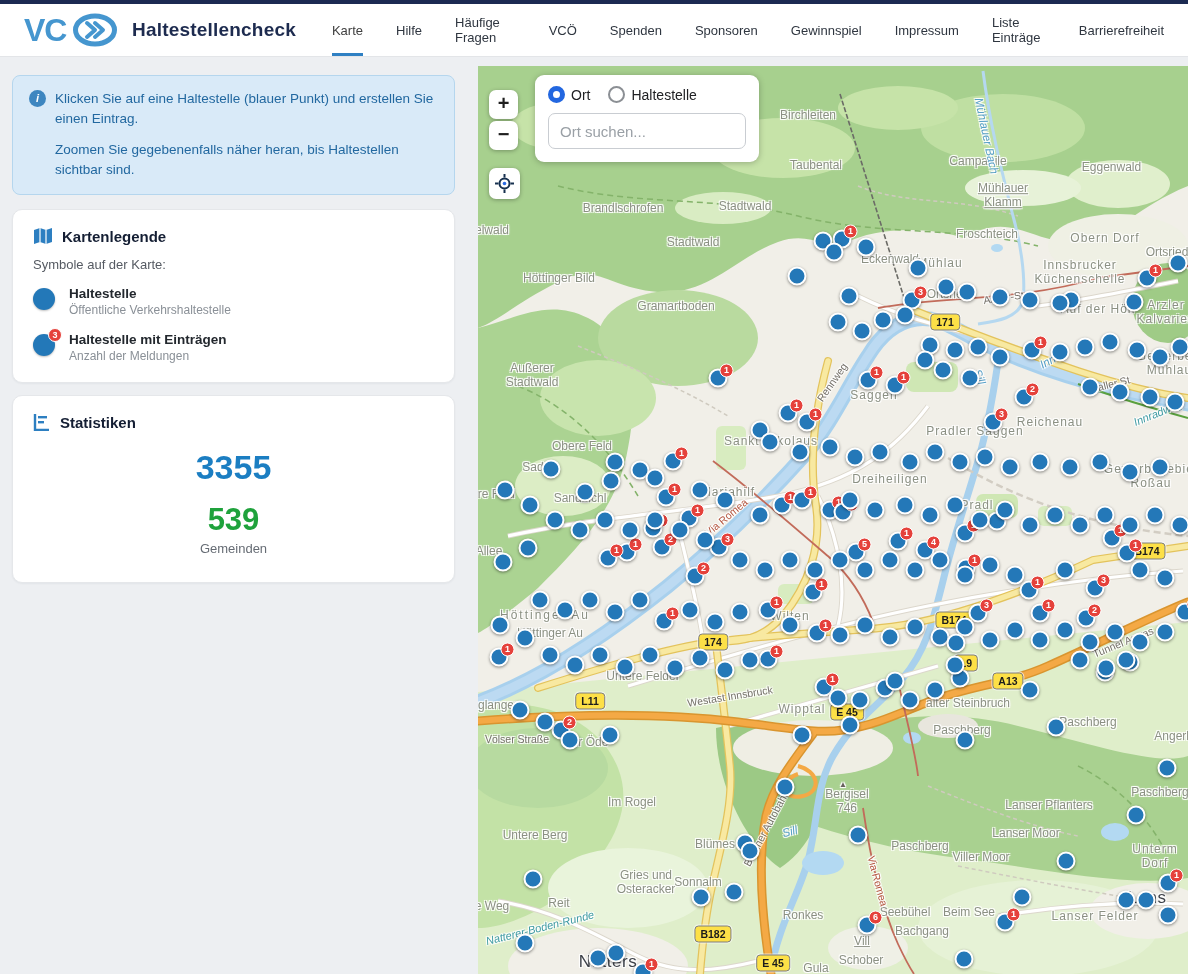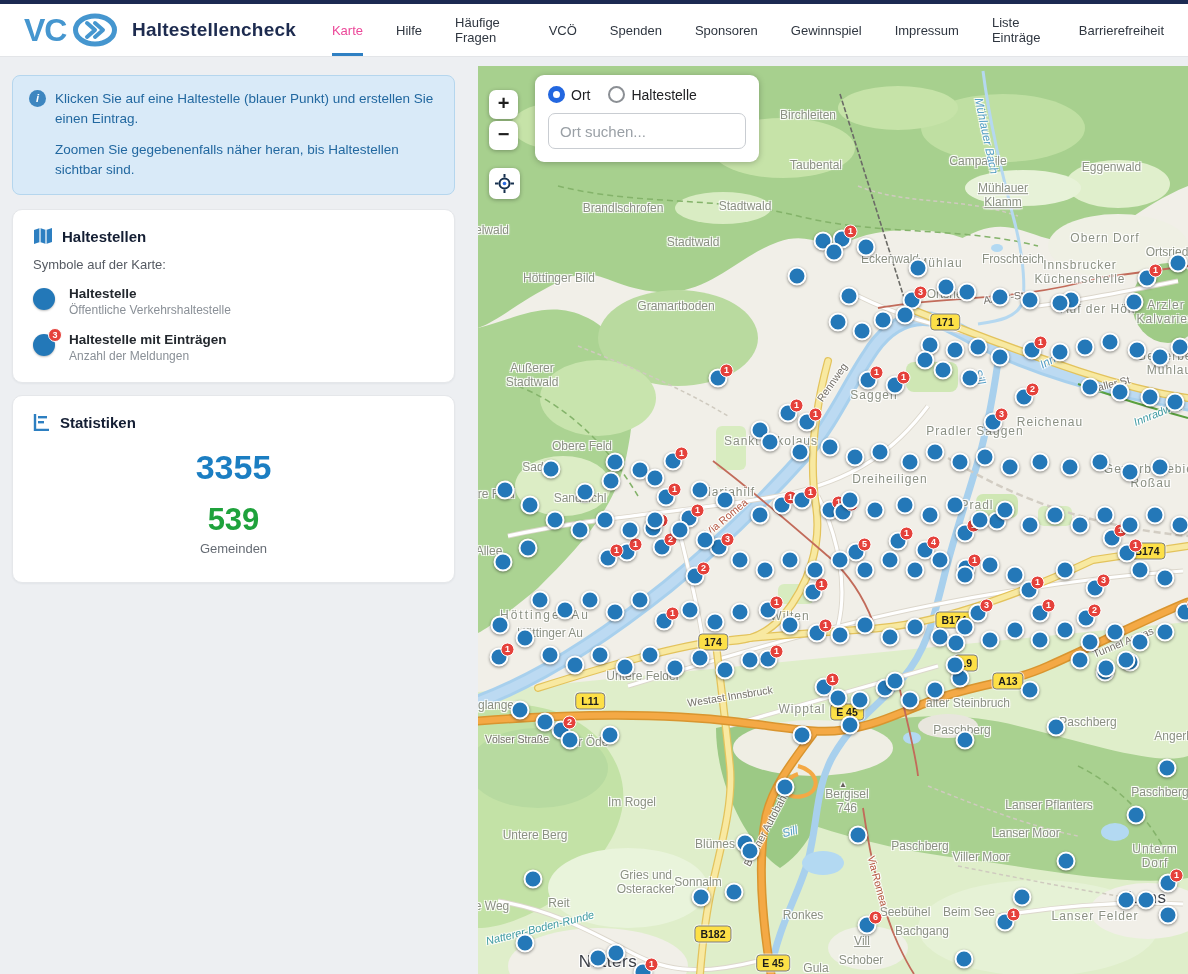--- a/index.html
+++ b/index.html
@@ -6,21 +6,21 @@
   html,body { width:1188px; height:974px; overflow:hidden; font-family:"Liberation Sans",sans-serif; background:#edeff2; }
 
   
   .topstripe { height:4px; background:#1c2a52; }
   header { position:relative; height:53px; background:#fff; display:flex; align-items:center; padding:0 24px; border-bottom:1px solid #e3e5e8; }
   .brand { display:flex; align-items:center; gap:14px; }
   .brand svg { display:block; }
   .site-title { font-size:19px; font-weight:700; color:#1d2b4f; letter-spacing:.2px; }
   nav { display:flex; align-items:center; margin-left:36px; gap:33px; height:100%; }
   nav a { position:relative; font-size:13px; color:#2f3640; text-decoration:none; height:100%; display:flex; align-items:center; cursor:pointer; }
-  nav a.active { color:#ec4899; }
+  nav a.active { color:#404040; }
   nav a.active::after { content:""; position:absolute; left:0; right:0; bottom:0; height:3px; background:#2f80c3; }
 
   
   .content { position:relative; width:1188px; height:917px; }
   .sidebar { position:absolute; left:12px; top:18px; width:443px; }
 
   .infobox { background:#d9eaf8; border:1px solid #b5d6ee; border-radius:8px; padding:13px 16px 15px 16px; font-size:13.5px; color:#2268a0; line-height:1.45; margin-bottom:14px; }
   .infobox .row1 { display:flex; gap:9px; }
   .info-ic { flex:0 0 auto; width:17px; height:17px; border-radius:50%; background:#3d86c0; color:#fff; font-size:11px; font-weight:700; text-align:center; line-height:17px; font-style:italic; margin-top:1px; }
   .infobox .row2 { margin:12px 0 0 26px; }
@@ -109,21 +109,21 @@
       </div>
       <div class="row2">Zoomen Sie gegebenenfalls näher heran, bis Haltestellen sichtbar sind.</div>
     </div>
 
     <div class="card">
       <div class="card-title">
         <svg width="20" height="18" viewBox="0 0 20 18">
           <path d="M1,3 L7,1 L13,3 L19,1 L19,15 L13,17 L7,15 L1,17 Z" fill="#2d7fc1"></path>
           <path d="M7,1 L7,15 M13,3 L13,17" stroke="#fff" stroke-width="1.2"></path>
         </svg>
-        <span>Haltestellen</span>
+        <span>Kartenlegende</span>
       </div>
       <div class="legend-sub">Symbole auf der Karte:</div>
       <div class="leg-item">
         <span class="leg-dot"></span>
         <span>
           <div class="leg-name">Haltestelle</div>
           <div class="leg-desc">Öffentliche Verkehrshaltestelle</div>
         </span>
       </div>
       <div class="leg-item">
@@ -283,21 +283,21 @@
 Klamm</div>
         <div class="map-label" style="left: 267px; top: 141px;">Stadtwald</div>
         <div class="map-label" style="left: 145px; top: 143px;">Brandlschrofen</div>
         <div class="map-label" style="left: 215px; top: 177px;">Stadtwald</div>
         <div class="map-label" style="left: 14px; top: 165px;">elwald</div>
         <div class="map-label" style="left: 81px; top: 213px;">Höttinger Bild</div>
         <div class="map-label" style="left: 198px; top: 241px;">Gramartboden</div>
         <div class="map-label" style="left: 54px; top: 310px;">Außerer
 Stadtwald</div>
         <div class="map-label" style="left: 412px; top: 163px; margin-top: 31px;">Eckenwald</div>
-        <div class="map-label" style="left: 535px; top: 169px; margin-top: 25px;">Froschteich</div>
+        <div class="map-label" style="left: 509px; top: 169px;">Froschteich</div>
         <div class="map-label" style="left: 627px; top: 173px; letter-spacing: 1px;">Obern Dorf</div>
         <div class="map-label" style="left: 462px; top: 198px; letter-spacing: 1px;">Mühlau</div>
         <div class="map-label" style="left: 602px; top: 207px; letter-spacing: 1px;">Innsbrucker
 Küchenschelle</div>
         <div class="map-label" style="left: 689px; top: 187px;">Ortsried</div>
         <div class="map-label" style="left: 470px; top: 229px;">Ortsried</div>
         <div class="map-label" style="left: 620px; top: 244px; letter-spacing: 1px;">Auf der Höh</div>
         <div class="map-label" style="left: 688px; top: 247px; letter-spacing: 1px;">Arzler
 Kalvarien</div>
         <div class="map-label lbl-road" style="left: 527px; top: 231px; transform: translate(-50%, -50%) rotate(-8deg);">Arzler-St.</div>

